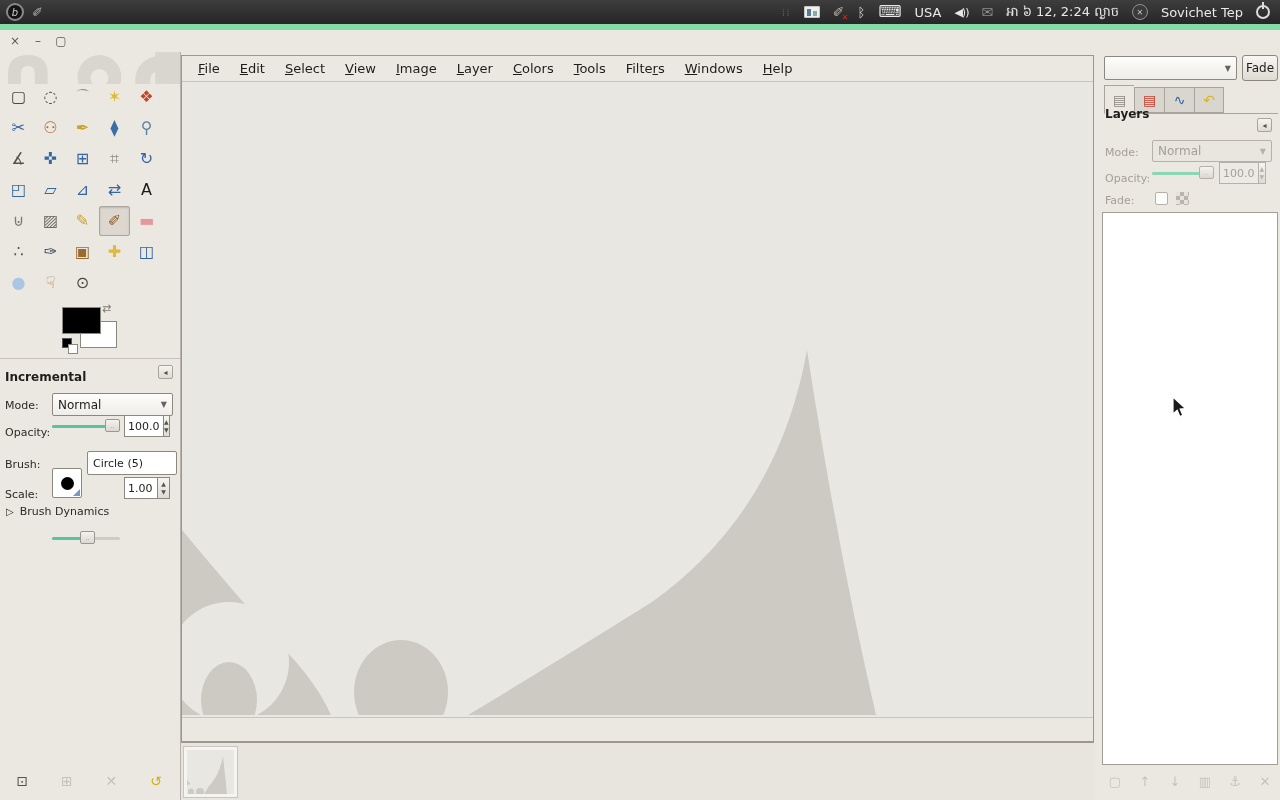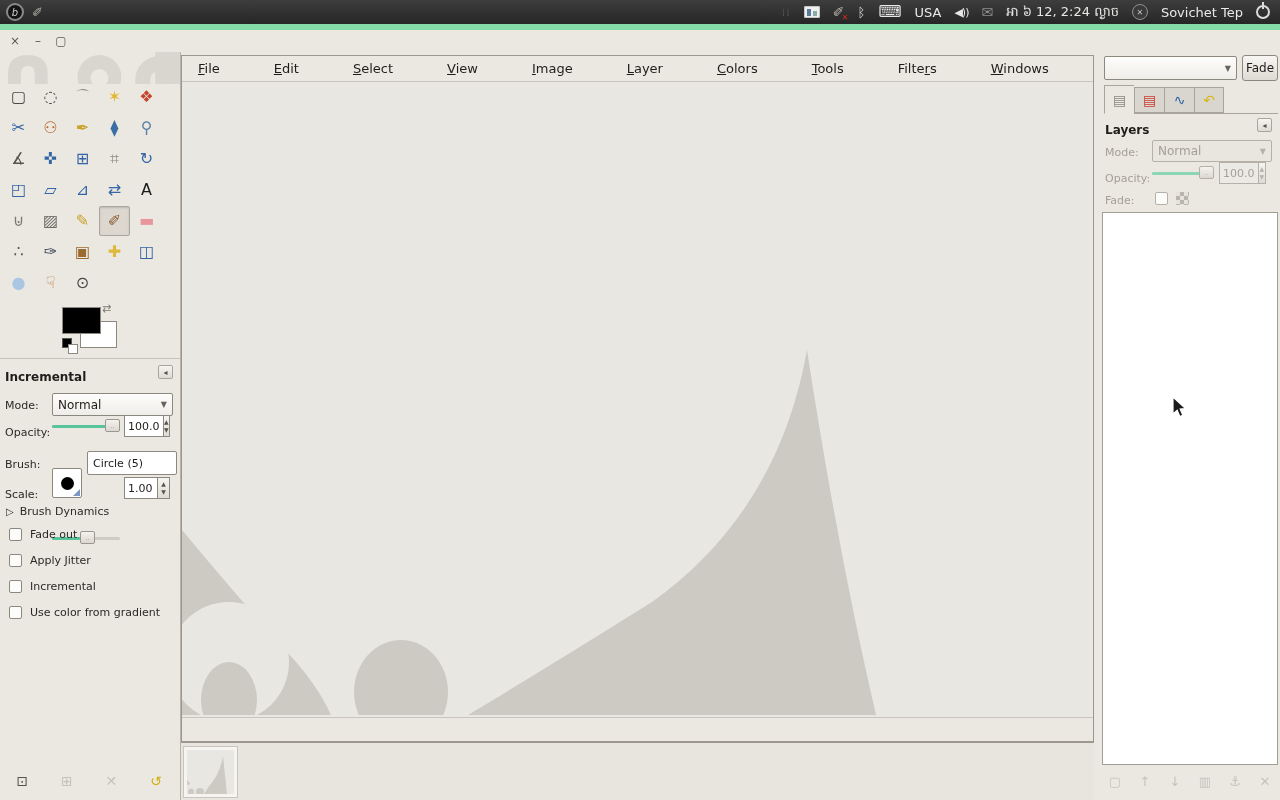--- a/index.html
+++ b/index.html
@@ -100,21 +100,21 @@
   .checkbox { width:13px; height:13px; background:#fcfcfb; border:1px solid #8d887f; border-radius:2px; flex:0 0 auto; }
   .check-row .label { font-size:11px; color:#2b2926; }
   #tool-opts-buttons { left:0; top:714px; width:178px; display:flex; justify-content:space-around; align-items:center; height:30px; }
   #tool-opts-buttons .item { width:24px; height:24px; display:flex; align-items:center; justify-content:center; }
   #tool-opts-buttons .glyph { font-size:14px; }
 
   
   #image-window { left:181px; top:25px; width:913px; height:687px; background:#ebe8e2;
     border:1px solid #9c978f; display:flex; flex-direction:column; }
   #menubar { height:26px; display:flex; align-items:center; padding-left:6px;
-    border-bottom:1px solid #c9c5be;gap:34px; }
+    border-bottom:1px solid #c9c5be; }
   #menubar .menu-item { padding:3px 10px; font-size:13px; color:#1f1d1a; cursor:default; }
   #canvas { flex:1; position:relative; background:#e9e7e1; overflow:hidden; }
   #statusbar { height:24px; border-top:1px solid #c9c5be; background:#ebe8e2; }
 
   
   #bottom-strip { left:181px; top:712px; width:913px; height:58px; background:#e8e5df;
     border-top:1px solid #9c978f; }
   #canvas-thumbnail { left:2px; top:3px; width:55px; height:52px; background:#f6f4f0;
     border:1px solid #c9c5be; padding:3px; }
   #canvas-thumbnail .inner { width:100%; height:100%; background:#e9e7e1; overflow:hidden; }
@@ -344,38 +344,20 @@
       <div class="abs spin" style="left:124px; top:425px; width:46px;">
         <span class="val">1.00</span>
         <span class="arrows">▲<br>▼</span>
       </div>
 
       <div class="abs" style="left:6px; top:453px; display:flex; align-items:center;">
         <span class="expander-tri">▷</span>
         <span class="opt-label">Brush Dynamics</span>
       </div>
 
-      <div class="abs" style="left:0; top:472px; width:178px; display:flex; flex-direction:column; gap:6px;">
-          <div class="check-row">
-            <span class="checkbox"></span>
-            <span class="label">Fade out</span>
-          </div>
-          <div class="check-row">
-            <span class="checkbox"></span>
-            <span class="label">Apply Jitter</span>
-          </div>
-          <div class="check-row">
-            <span class="checkbox"></span>
-            <span class="label">Incremental</span>
-          </div>
-          <div class="check-row">
-            <span class="checkbox"></span>
-            <span class="label">Use color from gradient</span>
-          </div>
-        </div>
 
       <div id="tool-opts-buttons" class="abs">
           <div class="item">
             <span class="glyph" style="color: rgb(85, 81, 75);">⊡</span>
           </div>
           <div class="item disabled">
             <span class="glyph" style="color: rgb(198, 194, 187);">⊞</span>
           </div>
           <div class="item disabled">
             <span class="glyph" style="color: rgb(198, 194, 187);">✕</span>
@@ -447,21 +429,21 @@
             <span class="glyph" style="color: rgb(204, 59, 44);">▤</span>
           </div>
           <div class="dock-tab">
             <span class="glyph" style="color: rgb(52, 101, 164);">∿</span>
           </div>
           <div class="dock-tab">
             <span class="glyph" style="color: rgb(217, 181, 12);">↶</span>
           </div>
         </div>
 
-      <div class="abs" style="left:5px; top:64px;">
+      <div class="abs" style="left:5px; top:48px;">
         <span class="opt-title">Layers</span>
       </div>
       <div class="abs collapse-btn" style="left:157px; top:63px;">◂</div>
 
       <div class="abs dock-label-disabled" style="left:5px; top:91px;">Mode:</div>
       <div class="abs combo disabled" style="left:52px; top:85px; width:120px; height:22px;">
         <span>Normal</span>
         <span class="arrow">▼</span>
       </div>
 

